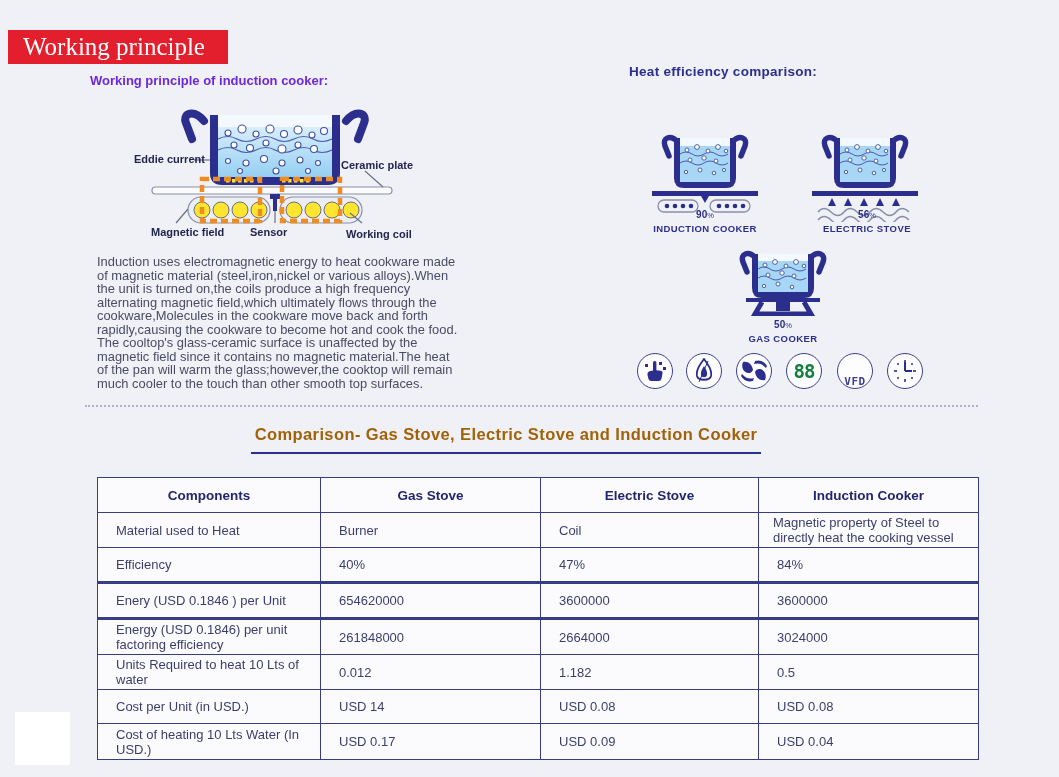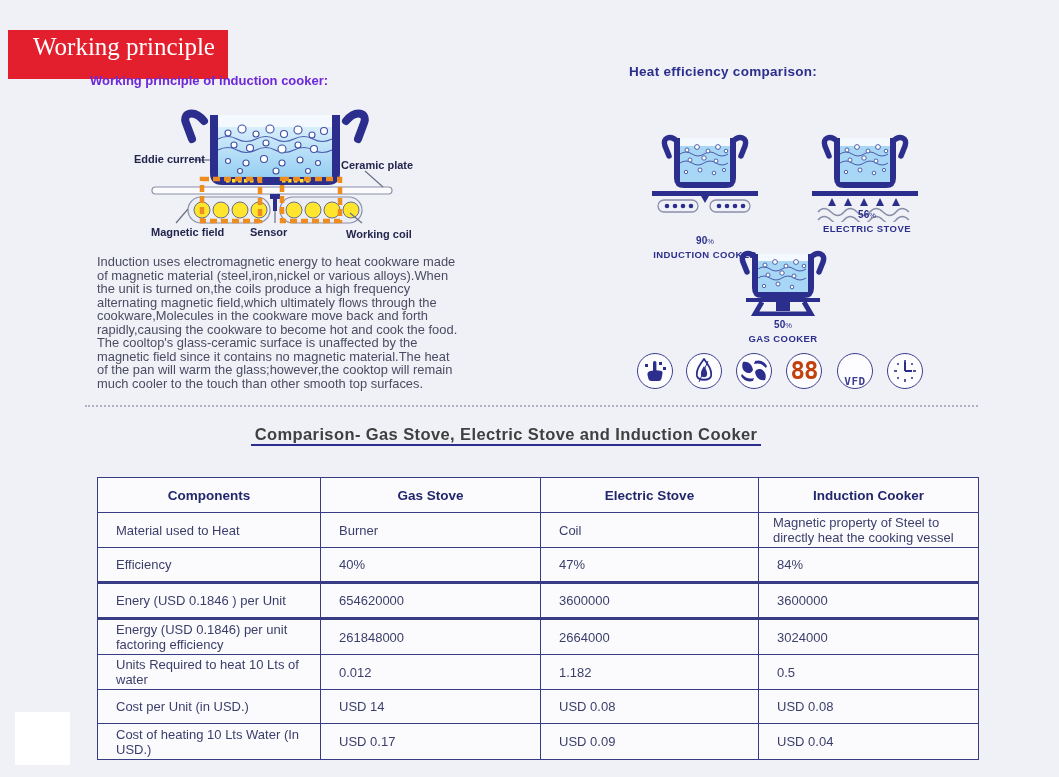--- a/index.html
+++ b/index.html
@@ -1,55 +1,55 @@
 <!DOCTYPE html>
 <html><head>
 <meta charset="utf-8">
 <style>
   html,body{margin:0;padding:0;}
   body{font-family:"Liberation Sans",sans-serif;background:#e9eaef;}
   #page{position:relative;width:1059px;height:777px;background:#f0f1f6;overflow:hidden;}
   .abs{position:absolute;}
 
   
-  .banner{left:8px;top:30px;width:220px;height:49px;background:#e41f2d;color:#fff;
-          font-family:"Liberation Serif",serif;font-size:25px;line-height:34px;padding-left:25px;box-sizing:border-box;}
+  .banner{left:8px;top:30px;width:220px;height:34px;background:#e41f2d;color:#fff;
+          font-family:"Liberation Serif",serif;font-size:25px;line-height:34px;padding-left:15px;box-sizing:border-box;}
 
   .subtitle{left:90px;top:73px;font-size:13px;font-weight:bold;color:#6d28d9;}
   .eff-heading{left:629px;top:64px;font-size:13.5px;font-weight:bold;color:#2b2e8c;letter-spacing:.3px;}
 
   
   .diaglabel{font-size:11px;font-weight:bold;color:#23254f;white-space:nowrap;}
 
   .para{left:97px;top:255px;width:440px;font-size:12.9px;line-height:13.5px;color:#4b4b63;}
 
   .dotline{left:85px;top:405px;width:893px;height:0;border-top:2px dotted #b0b3c4;}
 
   .cmp-title-wrap{left:0;top:425px;width:1012px;text-align:center;}
-  .cmp-title{display:inline-block;font-size:16.5px;font-weight:bold;color:#404040;letter-spacing:.4px;
-             border-bottom:2px solid #2b2e8c;padding:0 4px 0 4px;}
+  .cmp-title{display:inline-block;font-size:16.5px;font-weight:bold;color:#a16207;letter-spacing:.4px;
+             border-bottom:2px solid #2b2e8c;padding:0 4px 8px 4px;}
 
   
   table.cmp{position:absolute;left:97px;top:477px;width:881px;border-collapse:collapse;table-layout:fixed;
             background:#fbfbfd;font-size:13px;color:#3b3e6b;padding-left:44px;}
   table.cmp th,table.cmp td{border:1.6px solid #383c84;vertical-align:middle;text-align:left;
             padding:2px 8px 2px 18px;line-height:15px;}
   table.cmp th{font-size:13.5px;font-weight:bold;color:#22266d;text-align:center;height:30px;padding:2px 6px;}
   table.cmp td{height:29px;}
 
   
   .stovecap{width:130px;text-align:center;color:#2b2e8c;}
   .stovecap .val{font-size:10px;font-weight:bold;}
   .stovecap .unit{font-size:7.5px;}
   .stovecap .lab{font-size:9.5px;font-weight:bold;letter-spacing:.4px;margin-top:1px;}
 
   
   .ficon{width:36px;height:36px;border:1.7px solid #3c3f8f;border-radius:50%;background:#fdfdff;
          display:flex;align-items:center;justify-content:center;box-sizing:border-box;}
-  .ficon .txt88{font-family:"DejaVu Sans Mono",monospace;font-size:24px;font-weight:bold;color:#c2410c;letter-spacing:-1px;}
+  .ficon .txt88{font-family:"DejaVu Sans Mono",monospace;font-size:19px;font-weight:bold;color:#15803d;letter-spacing:-1px;}
   .ficon .txtvfd{font-size:11px;font-weight:bold;color:#3c3f8f;letter-spacing:.5px;font-family:"DejaVu Sans Mono",monospace;}
 
   .patch{left:15px;top:712px;width:55px;height:53px;background:#ffffff;}
 </style>
 </head>
 <body>
 
 <div id="page">
 
   <div class="abs banner">Working principle</div>
@@ -198,21 +198,21 @@
       <circle cx="15" cy="76" r="2.3"></circle>
         <circle cx="23" cy="76" r="2.3"></circle>
         <circle cx="31" cy="76" r="2.3"></circle>
         <circle cx="39" cy="76" r="2.3"></circle>
       <circle cx="67" cy="76" r="2.3"></circle>
         <circle cx="75" cy="76" r="2.3"></circle>
         <circle cx="83" cy="76" r="2.3"></circle>
         <circle cx="91" cy="76" r="2.3"></circle>
     </g>
   </svg>
-  <div class="abs stovecap" style="left:640px;top:204px;margin-top:26px;">
+  <div class="abs stovecap" style="left:640px;top:204px;">
     <div><span class="val">90</span><span class="unit">%</span></div>
     <div class="lab">INDUCTION COOKER</div>
   </div>
 
   <svg class="abs" style="left:812px;top:130px;" width="106" height="92" viewBox="0 0 106 92">
     <path d="M26,12 C18,4 10,8 13,16 L17,26" stroke="#2b2e8c" stroke-width="5.5" fill="none" stroke-linecap="round"></path>
     <path d="M80,12 C88,4 96,8 93,16 L89,26" stroke="#2b2e8c" stroke-width="5.5" fill="none" stroke-linecap="round"></path>
     <path d="M22,8 H84 V48 Q84,58 74,58 H32 Q22,58 22,48 Z" fill="#2b2e8c"></path>
     <rect x="28" y="8" width="50" height="44" fill="#f4f9ff"></rect>
     <rect x="28" y="16" width="50" height="36" fill="#a8d7f5"></rect>

